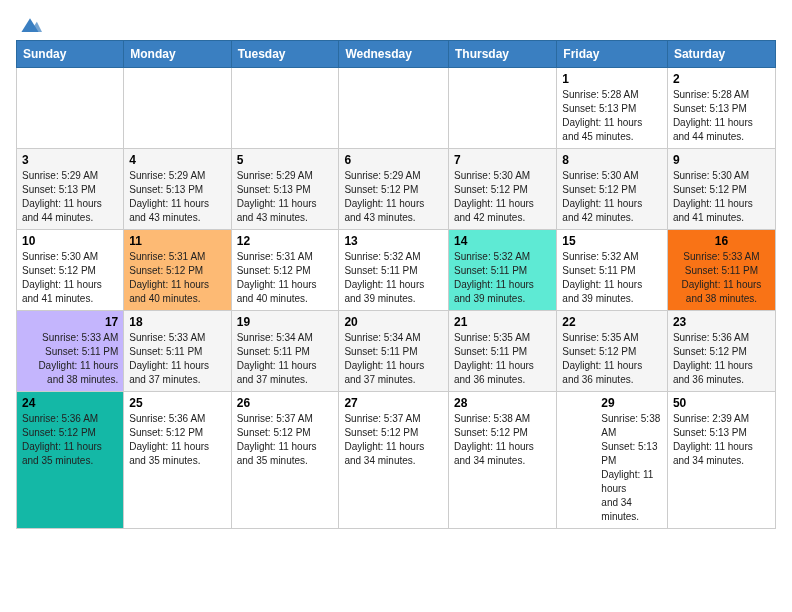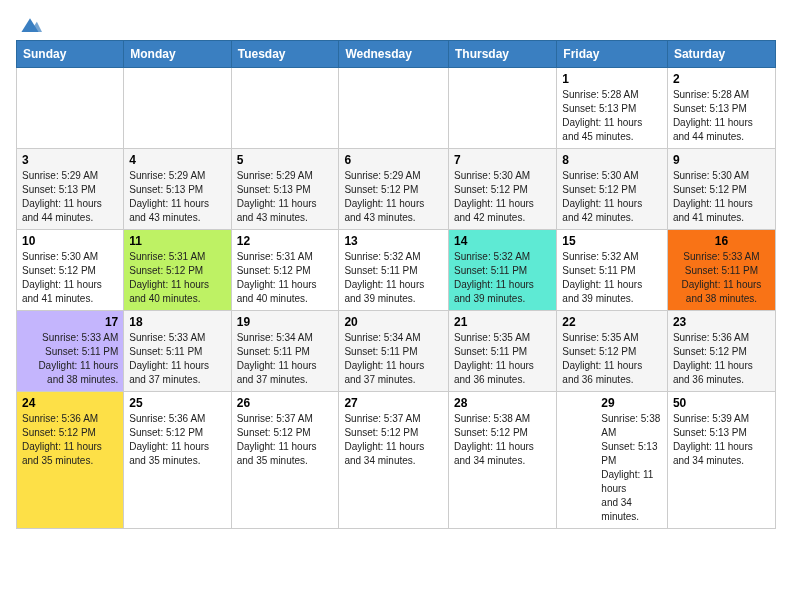--- a/index.html
+++ b/index.html
@@ -203,21 +203,21 @@
         </td>
       </tr>
       <tr>
         <td style="background: rgb(255, 255, 255); margin-left: 14px;">
           <span class="day-number">10</span>
           <div class="day-info" style="white-space: pre-line;">Sunrise: 5:30 AM
 Sunset: 5:12 PM
 Daylight: 11 hours
 and 41 minutes.</div>
         </td>
-        <td style="background: #bef264;">
+        <td style="background: #fdba74;">
           <span class="day-number">11</span>
           <div class="day-info" style="white-space: pre-line;">Sunrise: 5:31 AM
 Sunset: 5:12 PM
 Daylight: 11 hours
 and 40 minutes.</div>
         </td>
         <td style="background: rgb(255, 255, 255);">
           <span class="day-number">12</span>
           <div class="day-info" style="white-space: pre-line;">Sunrise: 5:31 AM
 Sunset: 5:12 PM
@@ -298,21 +298,21 @@
         </td>
         <td style="background: rgb(245, 245, 245);">
           <span class="day-number">23</span>
           <div class="day-info" style="white-space: pre-line;">Sunrise: 5:36 AM
 Sunset: 5:12 PM
 Daylight: 11 hours
 and 36 minutes.</div>
         </td>
       </tr>
       <tr>
-        <td style="background: #fde047;">
+        <td style="background: #14b8a6;">
           <span class="day-number">24</span>
           <div class="day-info" style="white-space: pre-line;">Sunrise: 5:36 AM
 Sunset: 5:12 PM
 Daylight: 11 hours
 and 35 minutes.</div>
         </td>
         <td style="background: rgb(255, 255, 255);">
           <span class="day-number">25</span>
           <div class="day-info" style="white-space: pre-line;">Sunrise: 5:36 AM
 Sunset: 5:12 PM
@@ -342,20 +342,20 @@
         </td>
         <td style="background: rgb(255, 255, 255); padding-left: 44px;">
           <span class="day-number">29</span>
           <div class="day-info" style="white-space: pre-line;">Sunrise: 5:38 AM
 Sunset: 5:13 PM
 Daylight: 11 hours
 and 34 minutes.</div>
         </td>
         <td style="background: rgb(255, 255, 255);">
           <span class="day-number">50</span>
-          <div class="day-info" style="white-space: pre-line;">Sunrise: 5:39 AM
+          <div class="day-info" style="white-space: pre-line;">Sunrise: 2:39 AM
 Sunset: 5:13 PM
 Daylight: 11 hours
 and 34 minutes.</div>
         </td>
       </tr>
     </tbody>
 </table>
 
 </body></html>

